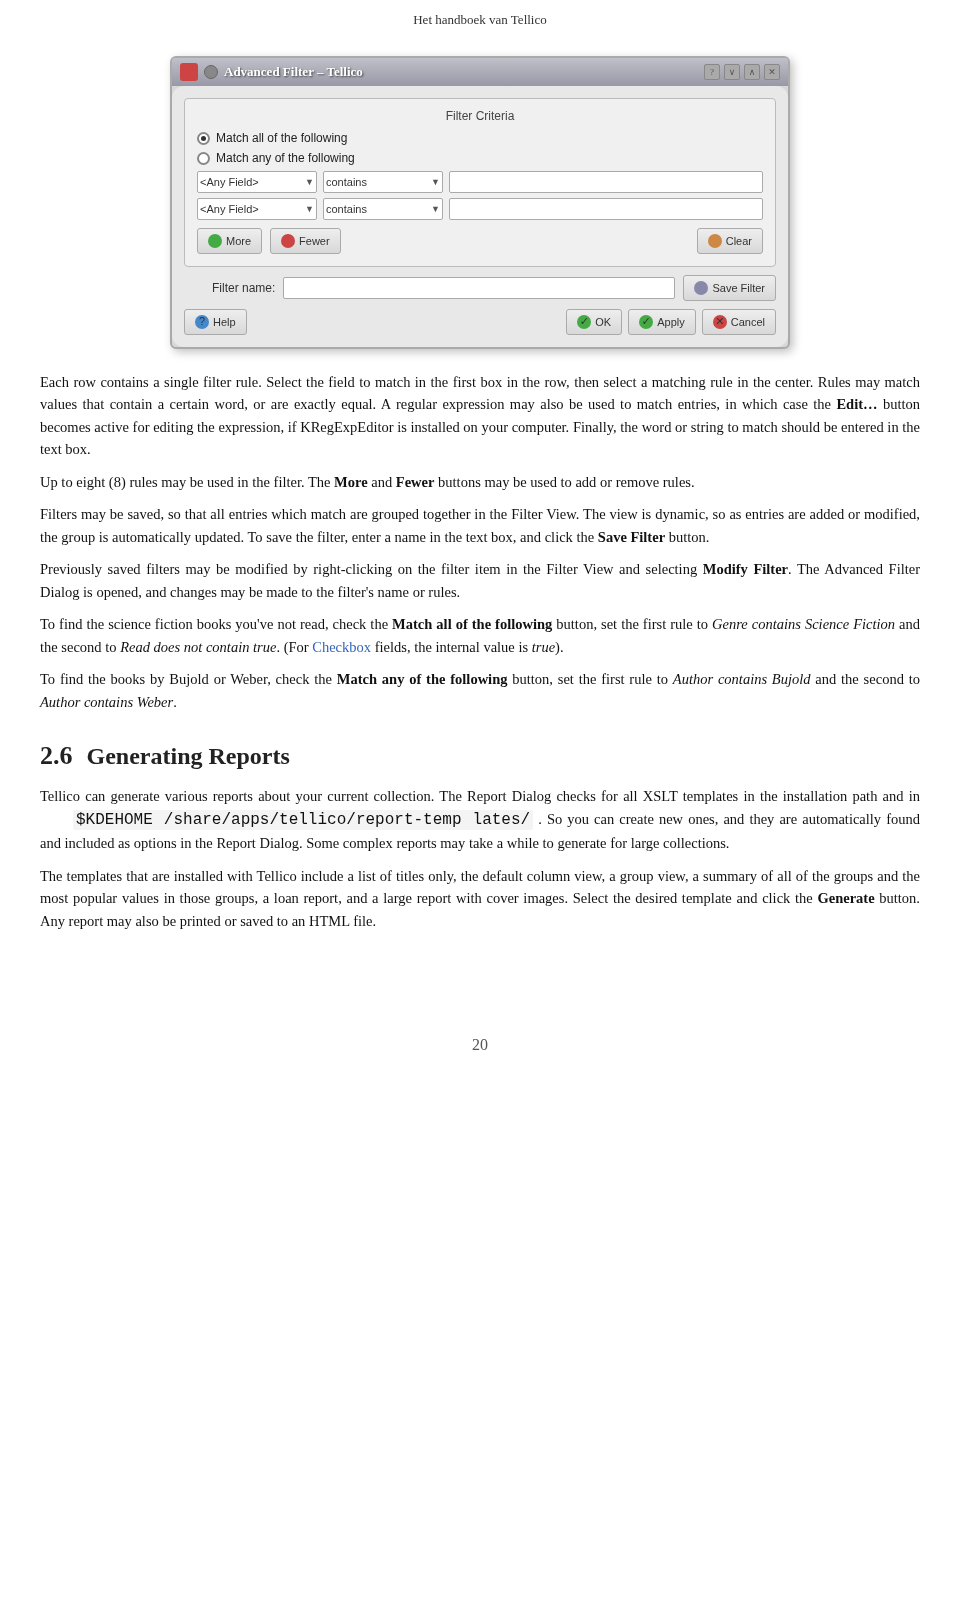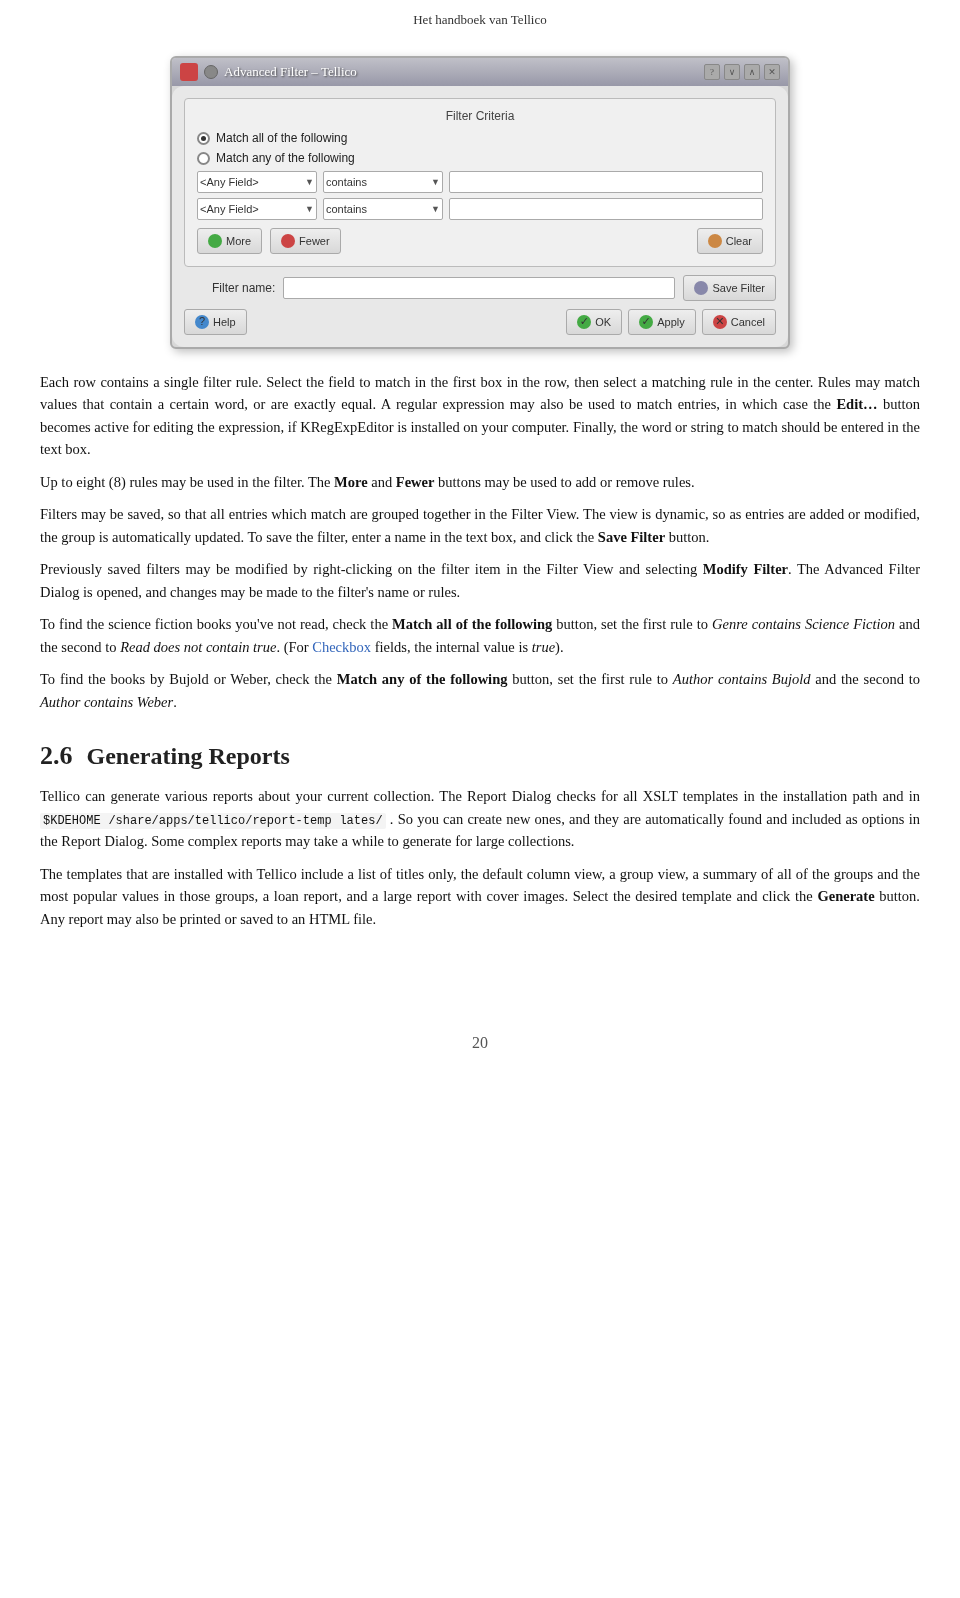--- a/index.html
+++ b/index.html
@@ -66,21 +66,21 @@
     .dialog-close-btn {
       width: 14px; height: 14px;
       background: #888;
       border-radius: 50%;
       border: 1px solid #666;
       display: inline-block;
     }
 
     .dialog-title-text {
       font-size: 13px;
-      font-weight: normal;
+      font-weight: bold;
       color: #fff;
       text-shadow: 1px 1px 2px #444;
     }
 
     .dialog-title-right {
       display: flex; gap: 4px;
     }
 
     .titlebar-btn {
       width: 16px; height: 16px;
@@ -289,24 +289,25 @@
     .page-footer {
       text-align: center;
       padding: 20px 0;
       font-size: 16px;
       color: #555;
       margin-top: 30px;
     }
 
     code.inline {
       font-family: 'Courier New', monospace;
-      font-size: 12px;
+      font-size: 16px;
       background: #f4f4f4;
       padding: 1px 3px;
       border-radius: 2px;
+      margin-left: 33px;
     }
 
     a.link-colored {
       color: #3366bb;
       text-decoration: none;
     }
   </style>
 </head>
 <body>
 

